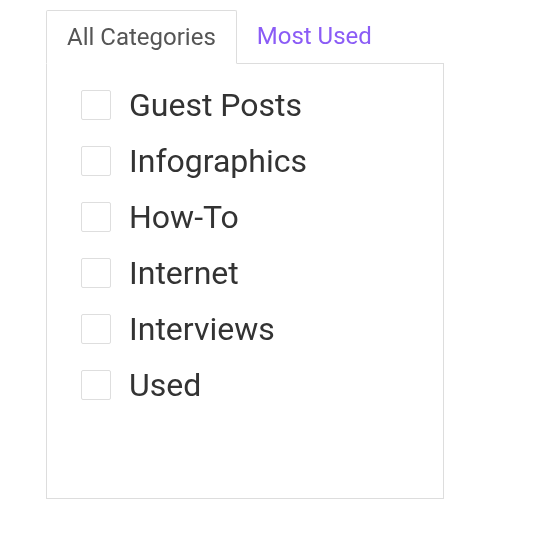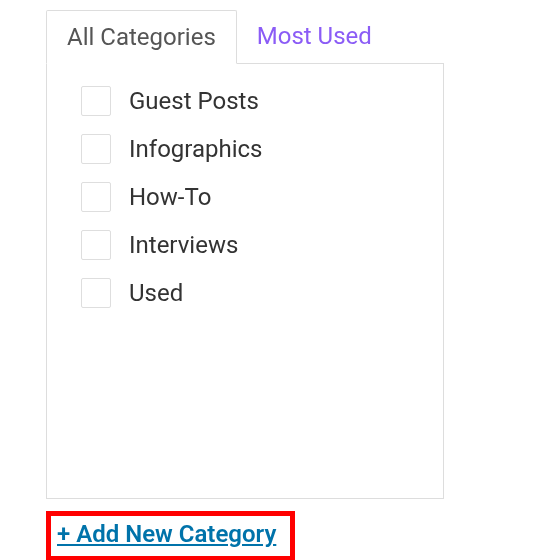--- a/index.html
+++ b/index.html
@@ -49,21 +49,21 @@
       width: 30px;
       height: 30px;
       border: 1.5px solid #dedede;
       border-radius: 2px;
       margin-right: 18px;
       flex-shrink: 0;
       cursor: pointer;
       background: #fff;
     }
     .item-label {
-      font-size: 24px;
+      font-size: 32px;
       color: #333;
     }
     .add-new-row {
       margin-top: 8px;
       padding: 4px 0 0 0;
     }
     .add-new-highlight {
       display: inline-block;
       border: 5px solid #ff0000;
       padding: 4px 14px 8px 6px;
@@ -92,25 +92,24 @@
     <div class="list-item">
       <span class="checkbox"></span>
       <span class="item-label">Infographics</span>
     </div>
     <div class="list-item">
       <span class="checkbox"></span>
       <span class="item-label">How-To</span>
     </div>
     <div class="list-item">
       <span class="checkbox"></span>
+      <span class="item-label">Internet</span>
+    </div>
+    <div class="list-item">
+      <span class="checkbox"></span>
       <span class="item-label">Interviews</span>
     </div>
     <div class="list-item">
       <span class="checkbox"></span>
       <span class="item-label">Used</span>
     </div>
   </div>
-  <div class="add-new-row">
-    <span class="add-new-highlight">
-      <span class="add-new-link">+ Add New Category</span>
-    </span>
-  </div>
 </div>
 
 </body></html>

